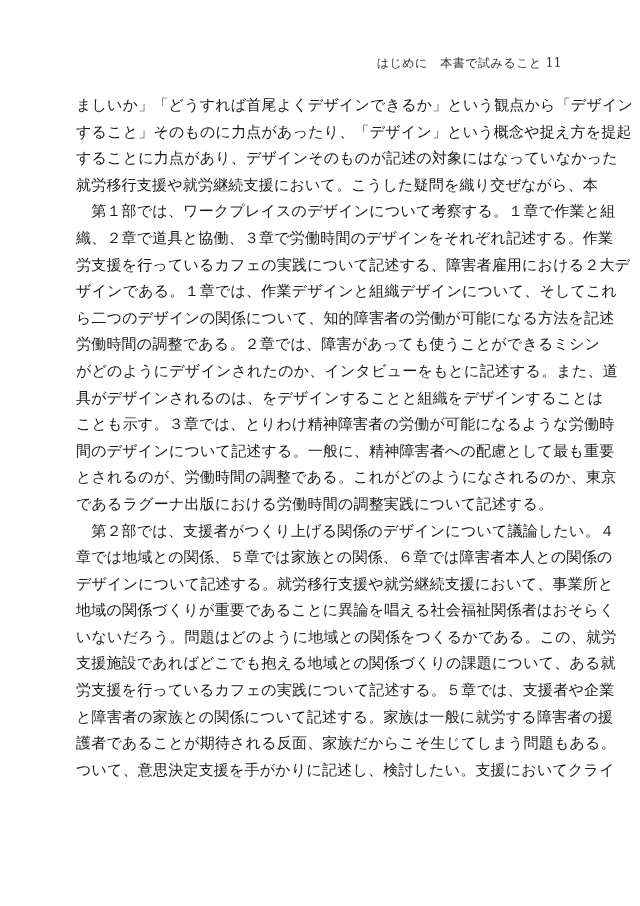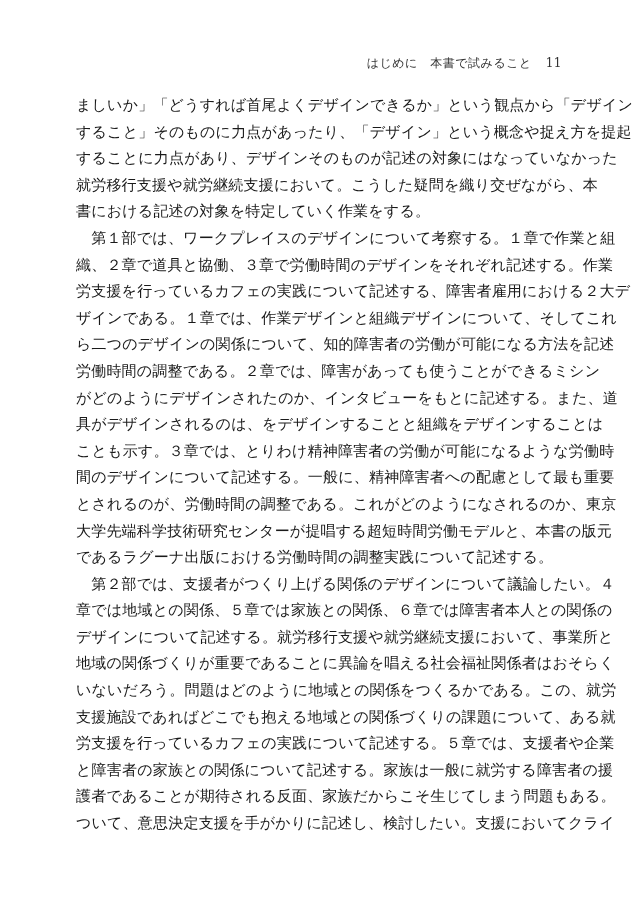--- a/index.html
+++ b/index.html
@@ -18,21 +18,21 @@
     .running-head {
       position: absolute;
       top: 55px;
       right: 78px;
       font-size: 12px;
       color: #333;
       letter-spacing: 0.5px;
       white-space: nowrap;
     }
     .running-head .head-title {
-      margin-right: 14px;
+      margin-right: 4px;
     }
     .text-body {
       position: absolute;
       top: 92px;
       left: 76px;
       width: 488px;
     }
     .line {
       height: 26.6px;
       line-height: 26.6px;
@@ -52,33 +52,31 @@
 
 <div class="running-head">
   <span class="head-title">はじめに　本書で試みること</span><span class="page-number">11</span>
 </div>
 
 <div class="text-body" id="text-body">
     <div class="line">ましいか」「どうすれば首尾よくデザインできるか」という観点から「デザイン</div>
     <div class="line">すること」そのものに力点があったり、「デザイン」という概念や捉え方を提起</div>
     <div class="line">することに力点があり、デザインそのものが記述の対象にはなっていなかった</div>
     <div class="line">就労移行支援や就労継続支援において。こうした疑問を織り交ぜながら、本</div>
-    <div class="line last">書における記述の対象を特定していく作業をする。</div>
     <div class="line">　第１部では、ワークプレイスのデザインについて考察する。１章で作業と組</div>
     <div class="line">織、２章で道具と協働、３章で労働時間のデザインをそれぞれ記述する。作業</div>
     <div class="line">労支援を行っているカフェの実践について記述する、障害者雇用における２大デ</div>
     <div class="line">ザインである。１章では、作業デザインと組織デザインについて、そしてこれ</div>
     <div class="line">ら二つのデザインの関係について、知的障害者の労働が可能になる方法を記述</div>
     <div class="line">労働時間の調整である。２章では、障害があっても使うことができるミシン</div>
     <div class="line">がどのようにデザインされたのか、インタビューをもとに記述する。また、道</div>
     <div class="line">具がデザインされるのは、をデザインすることと組織をデザインすることは</div>
     <div class="line">ことも示す。３章では、とりわけ精神障害者の労働が可能になるような労働時</div>
     <div class="line">間のデザインについて記述する。一般に、精神障害者への配慮として最も重要</div>
     <div class="line">とされるのが、労働時間の調整である。これがどのようになされるのか、東京</div>
-    <div class="line">大学先端科学技術研究センターが提唱する超短時間労働モデルと、本書の版元</div>
     <div class="line last">であるラグーナ出版における労働時間の調整実践について記述する。</div>
     <div class="line">　第２部では、支援者がつくり上げる関係のデザインについて議論したい。４</div>
     <div class="line">章では地域との関係、５章では家族との関係、６章では障害者本人との関係の</div>
     <div class="line">デザインについて記述する。就労移行支援や就労継続支援において、事業所と</div>
     <div class="line">地域の関係づくりが重要であることに異論を唱える社会福祉関係者はおそらく</div>
     <div class="line">いないだろう。問題はどのように地域との関係をつくるかである。この、就労</div>
     <div class="line">支援施設であればどこでも抱える地域との関係づくりの課題について、ある就</div>
     <div class="line">労支援を行っているカフェの実践について記述する。５章では、支援者や企業</div>
     <div class="line">と障害者の家族との関係について記述する。家族は一般に就労する障害者の援</div>
     <div class="line">護者であることが期待される反面、家族だからこそ生じてしまう問題もある。</div>

